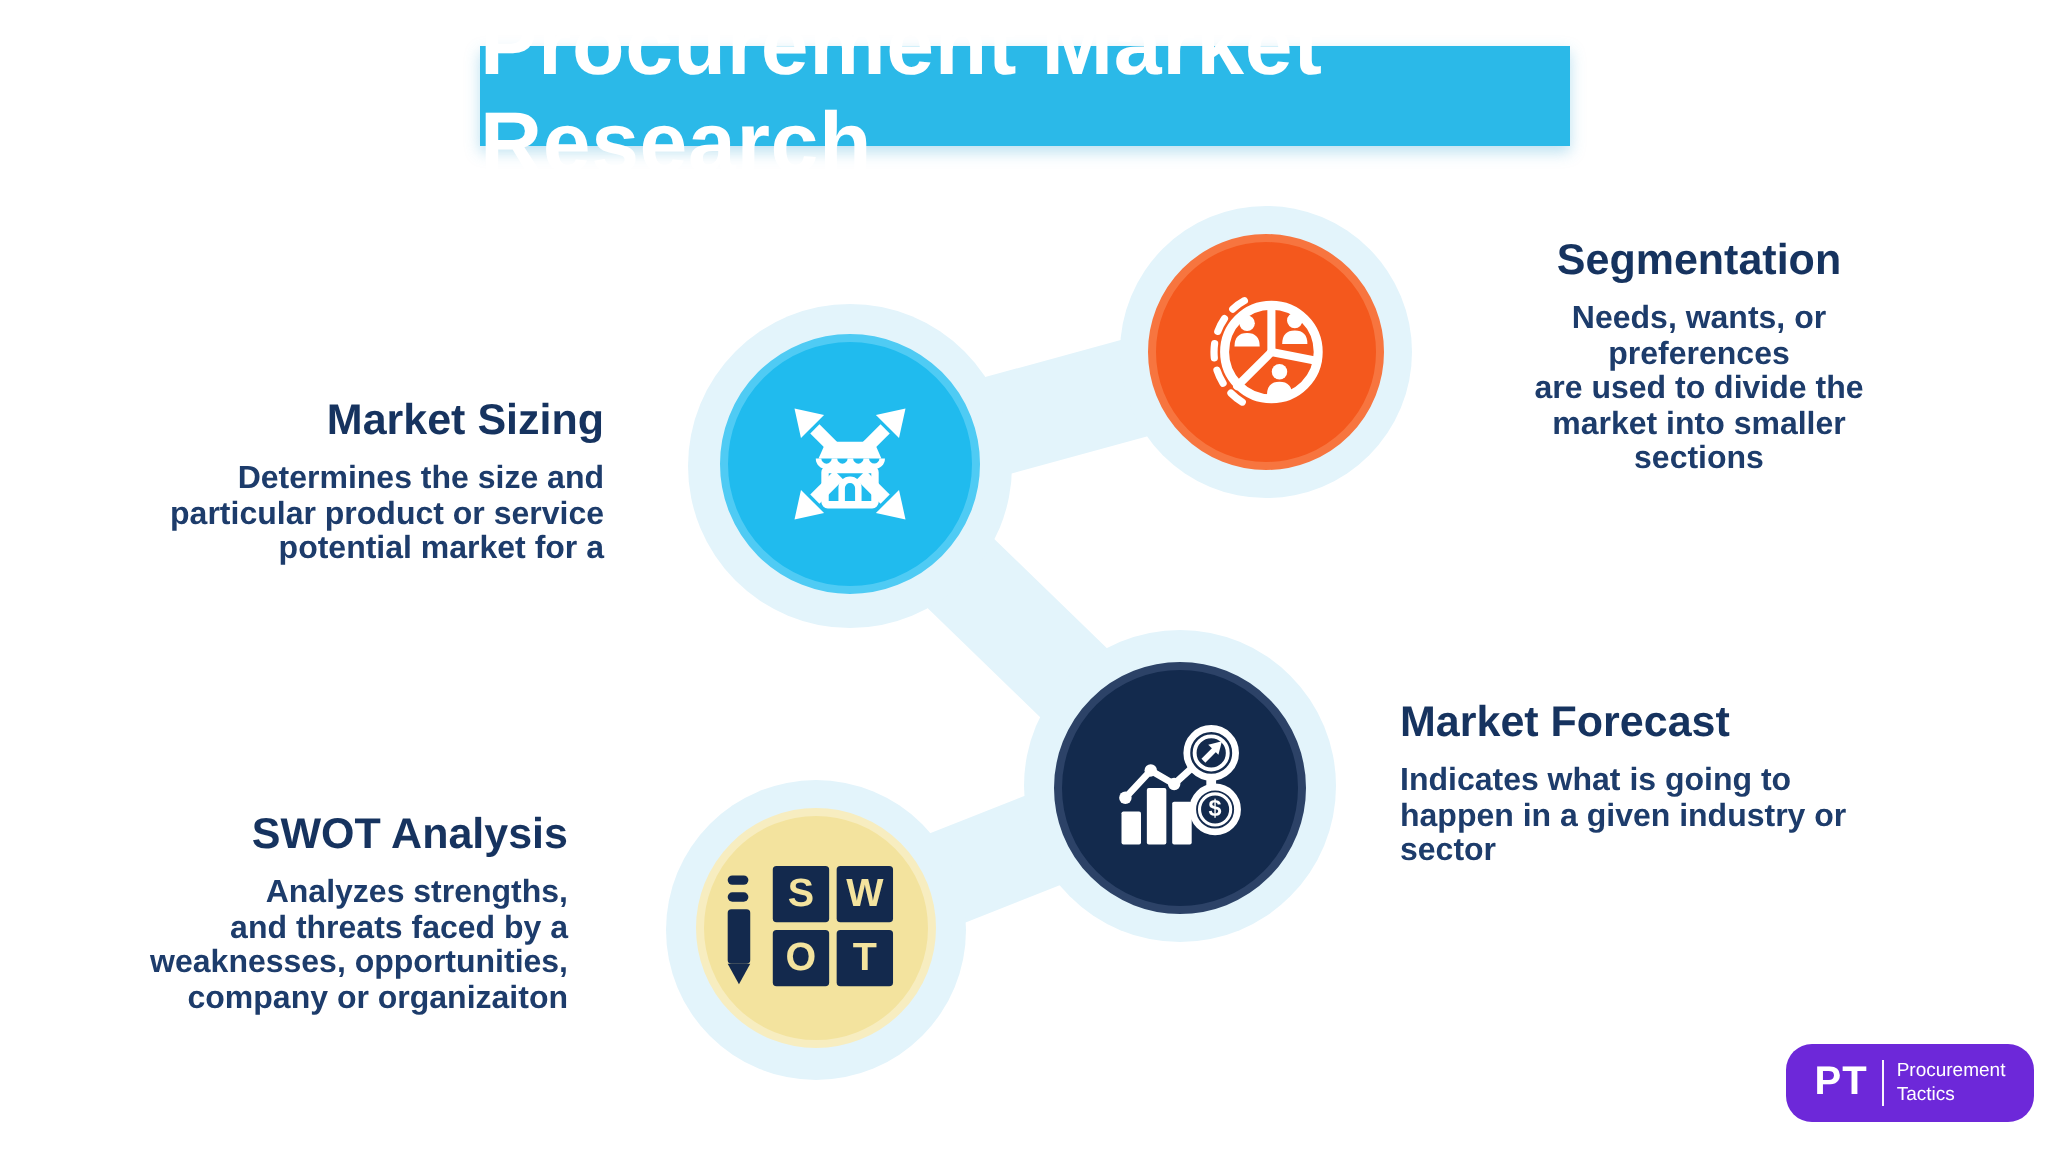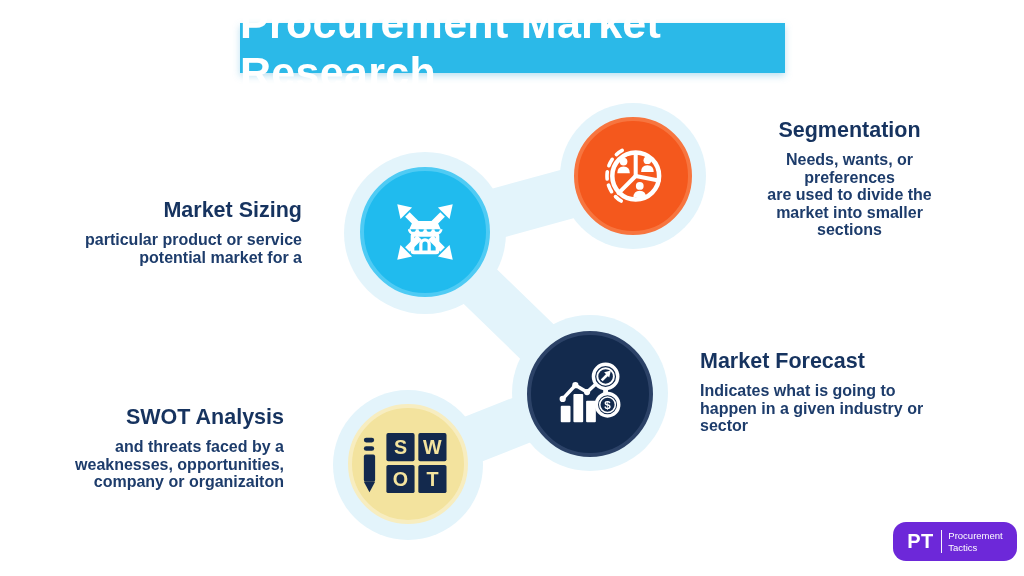--- a/index.html
+++ b/index.html
@@ -147,20 +147,21 @@
       <text x="73" y="15" dominant-baseline="central">W</text>
       <text x="39" y="49" dominant-baseline="central">O</text>
       <text x="73" y="49" dominant-baseline="central">T</text>
     </g>
   </svg>
 </div>
 
 <div class="tb" id="t-ms">
   <h2>Market Sizing</h2>
   <div class="desc">
+    <div>Determines the size and</div>
     <div>particular product or service</div>
     <div>potential market for a</div>
   </div>
 </div>
 
 <div class="tb" id="t-seg">
   <h2>Segmentation</h2>
   <div class="desc">
     <div>Needs, wants, or preferences</div>
     <div>are used to divide the</div>
@@ -173,20 +174,21 @@
   <div class="desc">
     <div>Indicates what is going to</div>
     <div>happen in a given industry or</div>
     <div>sector</div>
   </div>
 </div>
 
 <div class="tb" id="t-swot">
   <h2>SWOT Analysis</h2>
   <div class="desc">
+    <div>Analyzes strengths,</div>
     <div>and threats faced by a</div>
     <div>weaknesses, opportunities,</div>
     <div>company or organizaiton</div>
   </div>
 </div>
 
 <div id="logo">
   <span class="logo-pt">PT</span>
   <span class="logo-sep"></span>
   <span class="logo-name">

